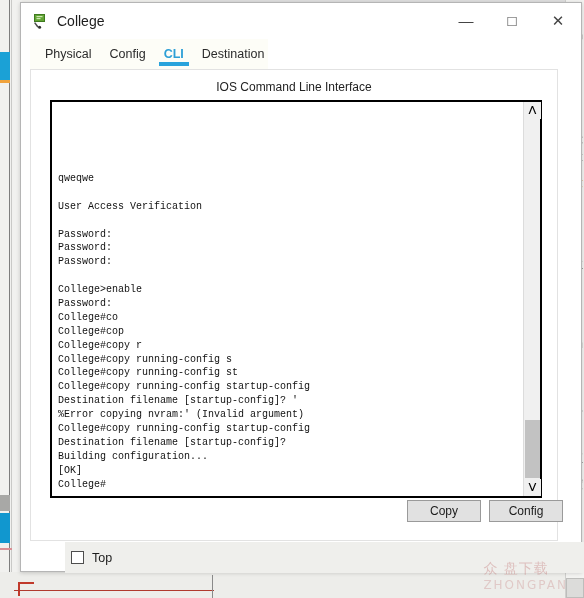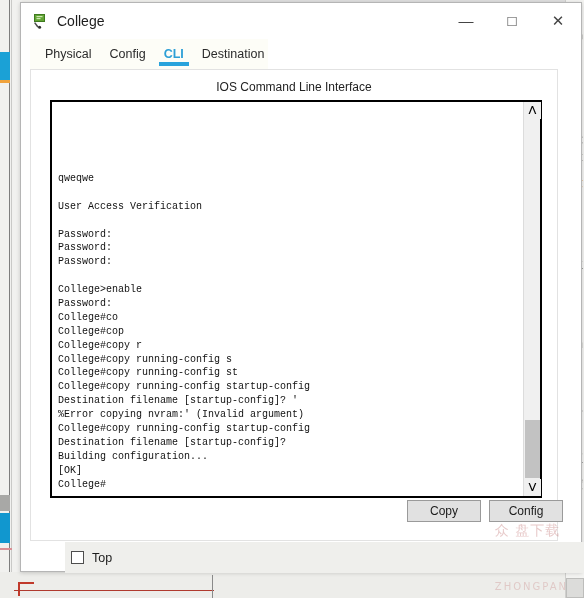--- a/index.html
+++ b/index.html
@@ -346,25 +346,24 @@
     bottom: 6px;
     font-family: "DejaVu Sans", sans-serif;
     font-size: 14px;
     color: rgba(196,120,120,0.40);
     white-space: nowrap;
     letter-spacing: 1px;
     pointer-events: none;
   }
   .watermark .wm-sub {
     display: block;
-    font-size: 10px;
+    font-size: 12px;
     text-align: center;
     letter-spacing: 2px;
     color: rgba(196,120,120,0.30);
-    margin-top: 41px;
   }
 </style>
 </head>
 <body>
 
 <div id="root">
 
   <div class="bg-topline"></div>
   <div class="bg-left-strip"></div>
   <div class="bg-left-rule"></div>

